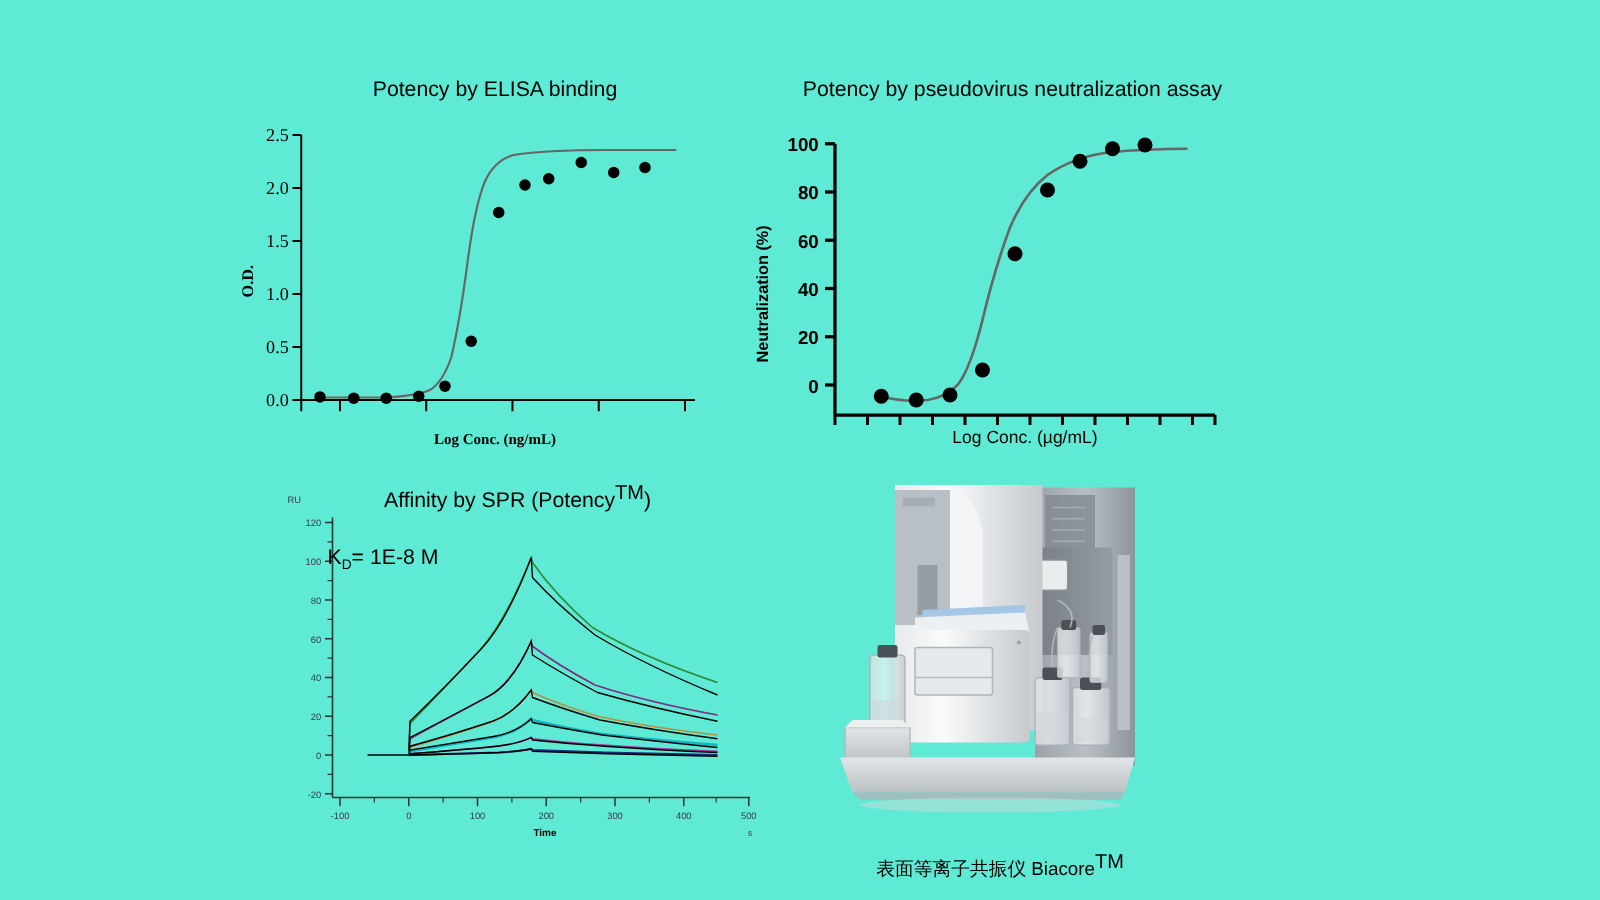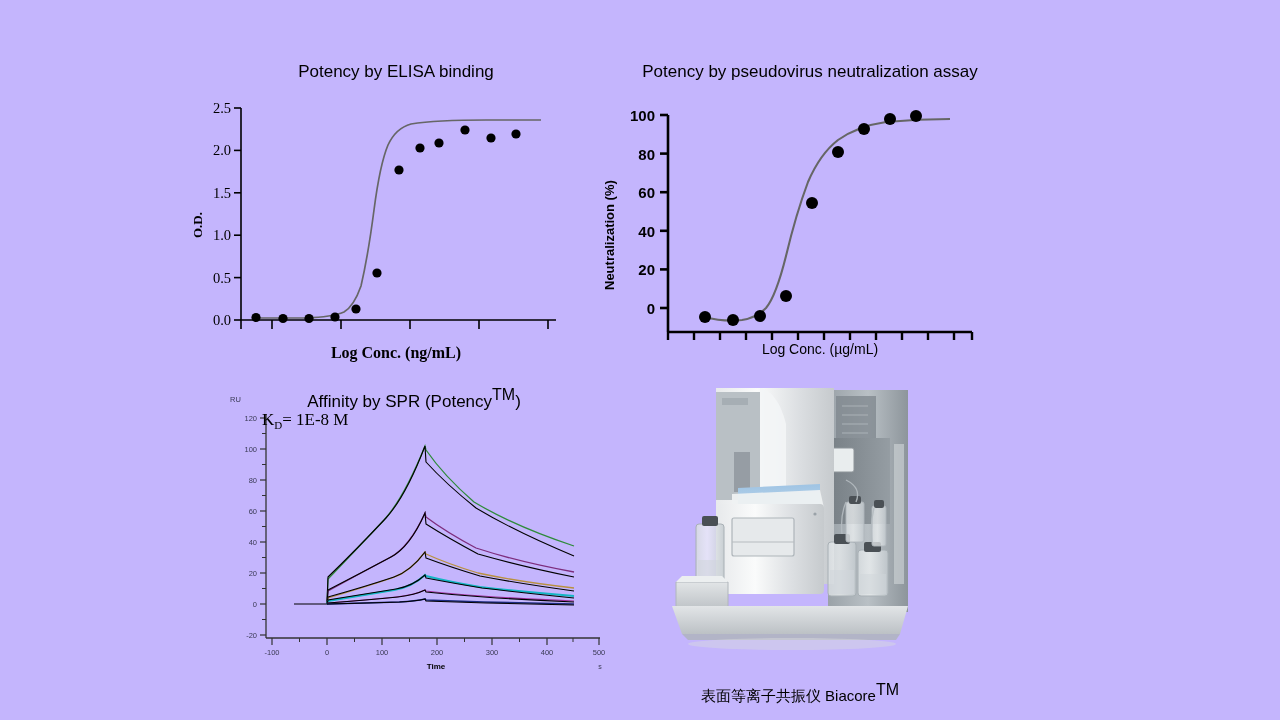--- a/index.html
+++ b/index.html
@@ -1,20 +1,20 @@
 <!DOCTYPE html>
 <html><head>
 <meta charset="utf-8">
 <style>
   html,body{margin:0;padding:0;}
   body{
     width:1280px;height:720px;background:#ffffff;overflow:hidden;
     font-family:"Liberation Sans", sans-serif;position:relative;
   }
-  .slide{position:absolute;inset:0;background:#c4b5fd;}
+  .slide{position:absolute;inset:0;background:#5eead4;}
 
   
   .panel-title{
     position:absolute;text-align:center;color:#000;
     font-family:"Liberation Sans", sans-serif;
     font-size:17px;font-weight:400;white-space:nowrap;letter-spacing:0px;
   }
   .sup{font-size:16px;vertical-align:super;}
   .sub{font-size:11px;vertical-align:sub;}
 
@@ -22,43 +22,43 @@
   #elisa-panel{position:absolute;left:196px;top:60px;width:400px;height:310px;}
   #elisa-title{left:196px;top:62px;width:400px;}
   #elisa-ylabel{
     position:absolute;left:-6px;top:178px;
     transform:rotate(-90deg);transform-origin:left top;
     font-family:"Liberation Serif", serif;font-weight:700;font-size:13px;color:#000;
     white-space:nowrap;
   }
   #elisa-xlabel{
     position:absolute;left:0;top:284px;width:400px;text-align:center;
-    font-family:"Liberation Serif", serif;font-weight:700;font-size:16px;color:#000;
+    font-family:"Liberation Serif", serif;font-weight:700;font-size:12px;color:#000;
   }
 
   
   #neut-panel{position:absolute;left:600px;top:60px;width:420px;height:310px;}
   #neut-title{left:600px;top:62px;width:420px;}
   #neut-ylabel{
     position:absolute;left:2px;top:230px;
     transform:rotate(-90deg);transform-origin:left top;
     font-family:"Liberation Sans", sans-serif;font-weight:700;font-size:13px;color:#000;
     white-space:nowrap;
   }
   #neut-xlabel{
     position:absolute;left:20px;top:281px;width:400px;text-align:center;
     font-family:"Liberation Sans", sans-serif;font-weight:400;font-size:14px;color:#000;
   }
 
   
   #spr-panel{position:absolute;left:214px;top:384px;width:400px;height:300px;}
   #spr-title{left:214px;top:386px;width:400px;}
   #spr-kd{
-    position:absolute;left:48px;top:26px;
-    font-family:Liberation Serif, serif;font-size:17px;color:#000;white-space:nowrap;
+    position:absolute;left:48px;top:52px;
+    font-family:Liberation Sans, sans-serif;font-size:17px;color:#000;white-space:nowrap;
   }
 
   
   #photo-wrap{position:absolute;left:660px;top:384px;width:280px;height:268px;}
   #photo-caption{
     position:absolute;left:640px;top:658px;width:320px;text-align:center;
     font-family:"Liberation Sans", sans-serif;font-size:15px;color:#000;margin-top:23px;
   }
   svg{display:block;}
 </style>

